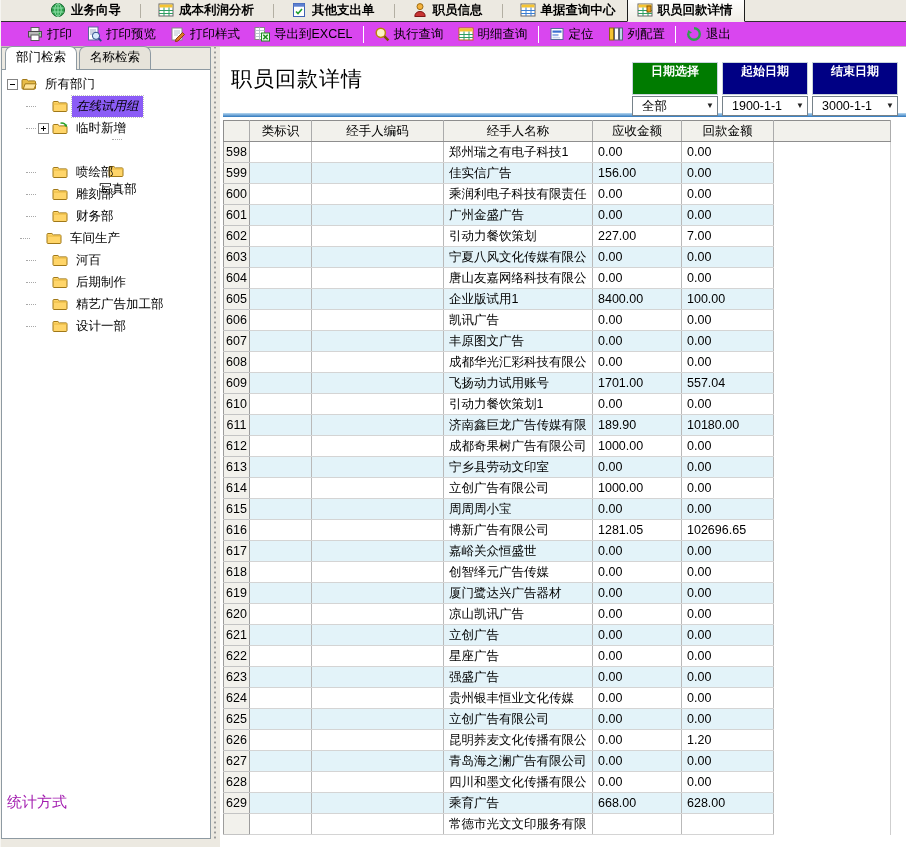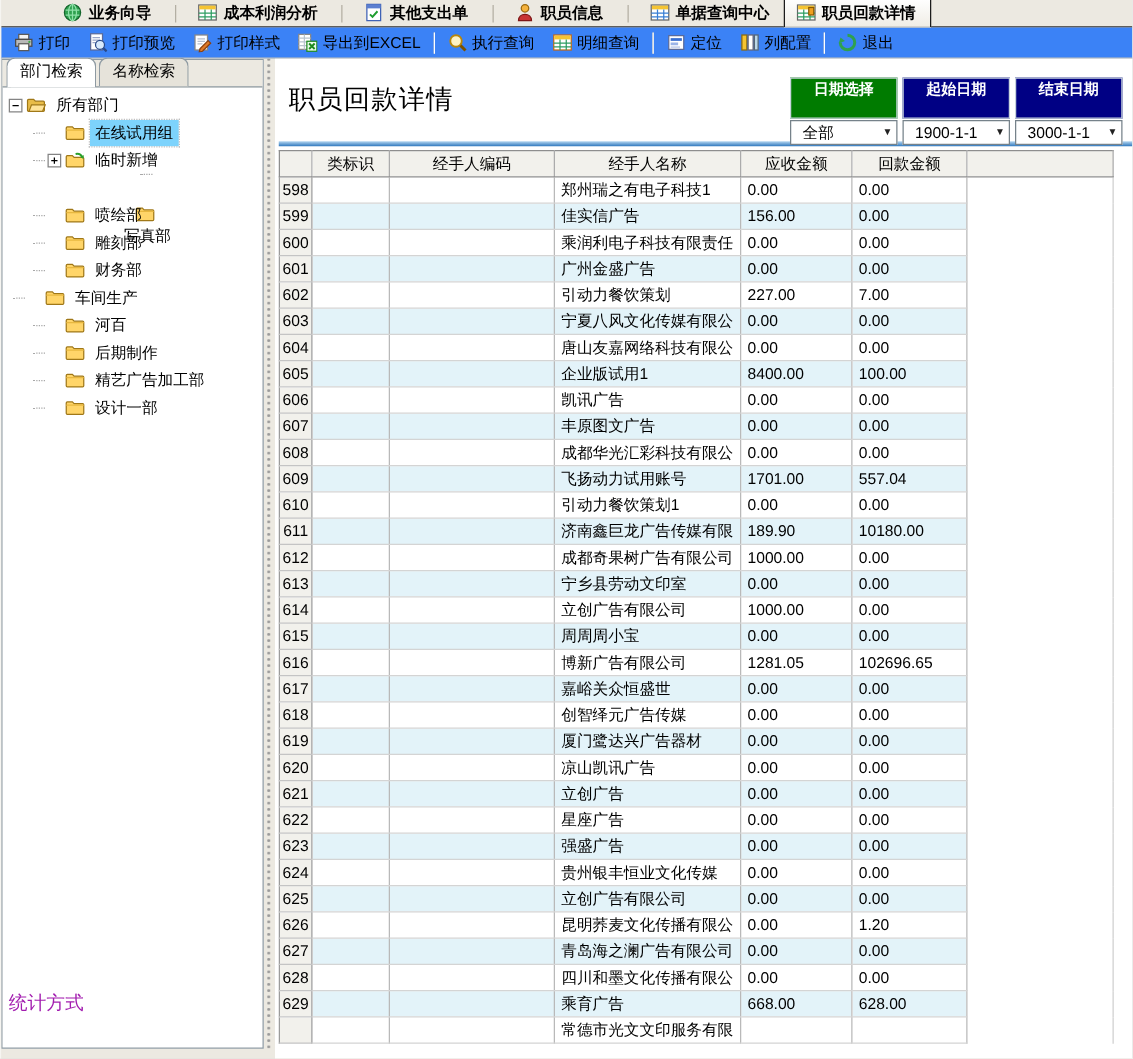--- a/index.html
+++ b/index.html
@@ -6,21 +6,21 @@
   body { font-family:"Liberation Sans","DejaVu Sans",sans-serif; background:#d0d0d0; }
   .window { position:relative; width:906px; height:847px; background:#ece9e1; overflow:hidden; border-left:1px solid #f6f5f1; }
 
   
   .tabbar { height:22px; display:flex; align-items:flex-end; padding-left:40px; background:#ece9e1; border-bottom:1px solid #2f2f2f; }
   .doc-tab { display:flex; align-items:flex-start; gap:5px; padding:2px 11px 2px 9px; font-size:12.5px; font-weight:bold; color:#000; cursor:default; white-space:nowrap; }
   .doc-tab.active { background:linear-gradient(#ffffff,#f0ede6); border:1px solid #1c1c1c; border-bottom:1px solid #f0ede6; margin-bottom:-1px; padding-top:3px; }
   .tab-sep { width:1px; height:14px; background:#b3afa3; margin:0 8px 3px 8px; }
 
   
-  .toolbar { height:25px; display:flex; align-items:center; padding-left:3px; background:#3b82f6; border-bottom:1px solid #c6c2b6; }
+  .toolbar { height:25px; display:flex; align-items:center; padding-left:19px; background:#d946ef; border-bottom:1px solid #c6c2b6; }
   .tb-btn { display:flex; align-items:center; gap:4px; padding:2px 6px; font-size:12.5px; color:#000; border:1px solid transparent; cursor:default; white-space:nowrap; }
   .tb-sep { width:1px; height:17px; background:#a9a599; border-right:1px solid #ffffff; margin:0 3px; }
 
   .ic { display:inline-flex; width:16px; height:16px; flex:0 0 16px; }
   .ic svg { width:16px; height:16px; }
 
   
   .content { position:relative; display:flex; align-items:flex-start; height:800px; background:#ece9e1; }
 
   
@@ -28,21 +28,21 @@
   .side-tabs { height:22px; display:flex; align-items:flex-end; padding-left:3px; background:#ece9e1; border-bottom:1px solid #8e9aa2; }
   .side-tab { padding:2px 10px 3px 10px; font-size:12.5px; border:1px solid #8e9aa2; border-bottom:none; border-radius:7px 7px 0 0; background:#e6e3da; margin-right:2px; position:relative; cursor:default; white-space:nowrap; }
   .side-tab.active { background:#ffffff; z-index:2; margin-bottom:-1px; padding-bottom:4px; }
   .tree { padding-top:3px; overflow:hidden; flex:1; }
   .tree-item { display:flex; align-items:center; height:22px; font-size:12.5px; color:#000; cursor:default; white-space:nowrap; }
   .expander { width:11px; height:11px; border:1px solid #848484; background:#fff; position:relative; flex:0 0 11px; margin-right:3px; }
   .expander::before { content:""; position:absolute; left:2px; top:4px; width:5px; height:1px; background:#000; }
   .expander.plus::after { content:""; position:absolute; left:4px; top:2px; width:1px; height:5px; background:#000; }
   .stub { width:10px; height:1px; border-top:1px dotted #a8a8a8; flex:0 0 10px; margin-right:2px; }
   .tree-label { padding:2px 4px; }
-  .tree-label.selected { background:#7dd3fc; outline:1px dotted #c0c0c0; }
+  .tree-label.selected { background:#8b5cf6; outline:1px dotted #c0c0c0;font-style:italic; }
   .tree-icon { margin-right:4px; }
 
   
   .splitter { width:9px; height:792px; background-image:radial-gradient(circle, #9a9a9a 1px, transparent 1.2px); background-size:4px 5px; background-position:2px 3px; background-repeat:repeat-y; cursor:col-resize; }
 
   .bottom-label { position:absolute; left:6px; top:793px; font-size:15px; color:#a21caf; }
 
   
   .main { flex:1; height:800px; background:#ffffff; overflow:hidden; }
   .main-head { display:flex; justify-content:space-between; align-items:flex-start; height:57px; padding:0 8px 0 11px; }
@@ -309,21 +309,21 @@
             <span class="stub"></span>
             <span style="width: 14px; flex: 0 0 14px;"></span>
             <span class="ic tree-icon">
               <svg viewBox="0 0 16 14">
                 <path d="M1 3.4c0-.5.4-.9.9-.9h4l1.4 1.4h6.8c.5 0 .9.4.9.9v6.8c0 .5-.4.9-.9.9H1.9c-.5 0-.9-.4-.9-.9z" fill="#ffd569" stroke="#a07818"></path>
                 <path d="M1 5h14" stroke="#e8b840"></path>
               </svg>
             </span>
             <span class="tree-label">财务部</span>
           </div>
-          <div class="tree-item" style="padding-left: 8px;">
+          <div class="tree-item" style="padding-left: 18px;">
             <span class="stub"></span>
             <span style="width: 14px; flex: 0 0 14px;"></span>
             <span class="ic tree-icon">
               <svg viewBox="0 0 16 14">
                 <path d="M1 3.4c0-.5.4-.9.9-.9h4l1.4 1.4h6.8c.5 0 .9.4.9.9v6.8c0 .5-.4.9-.9.9H1.9c-.5 0-.9-.4-.9-.9z" fill="#ffd569" stroke="#a07818"></path>
                 <path d="M1 5h14" stroke="#e8b840"></path>
               </svg>
             </span>
             <span class="tree-label">车间生产</span>
           </div>

